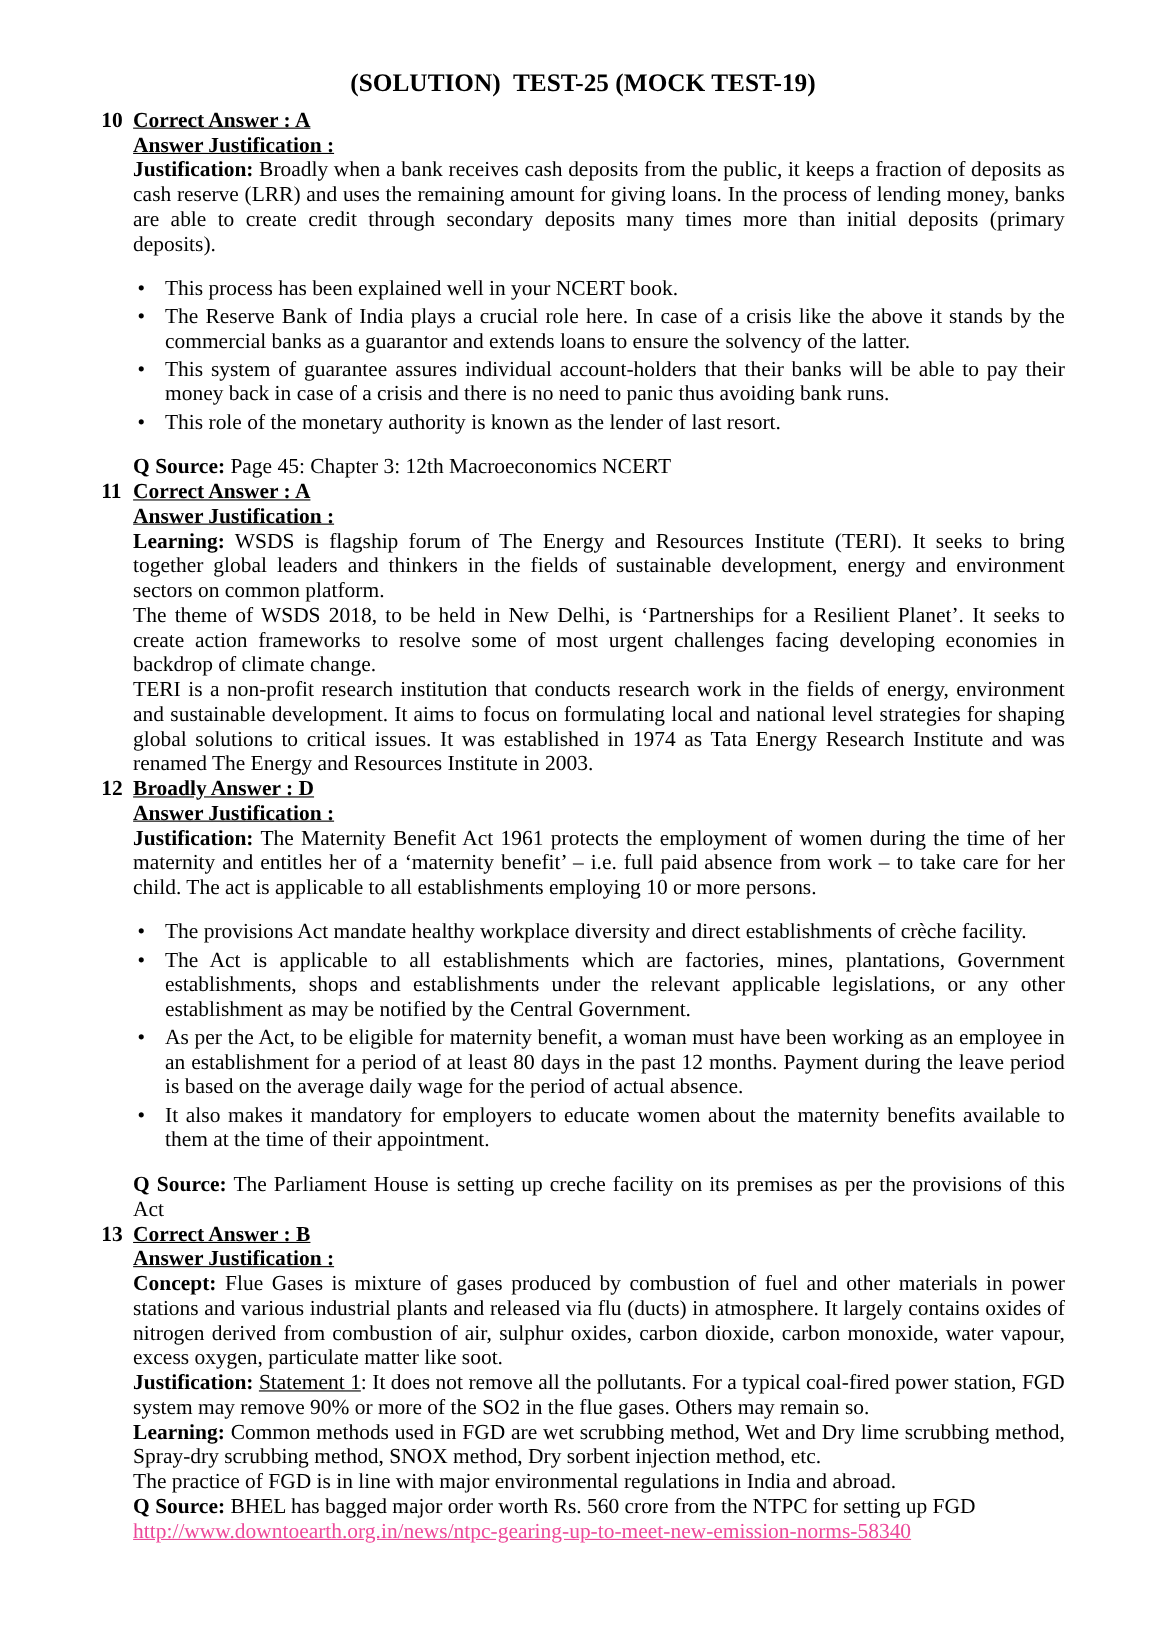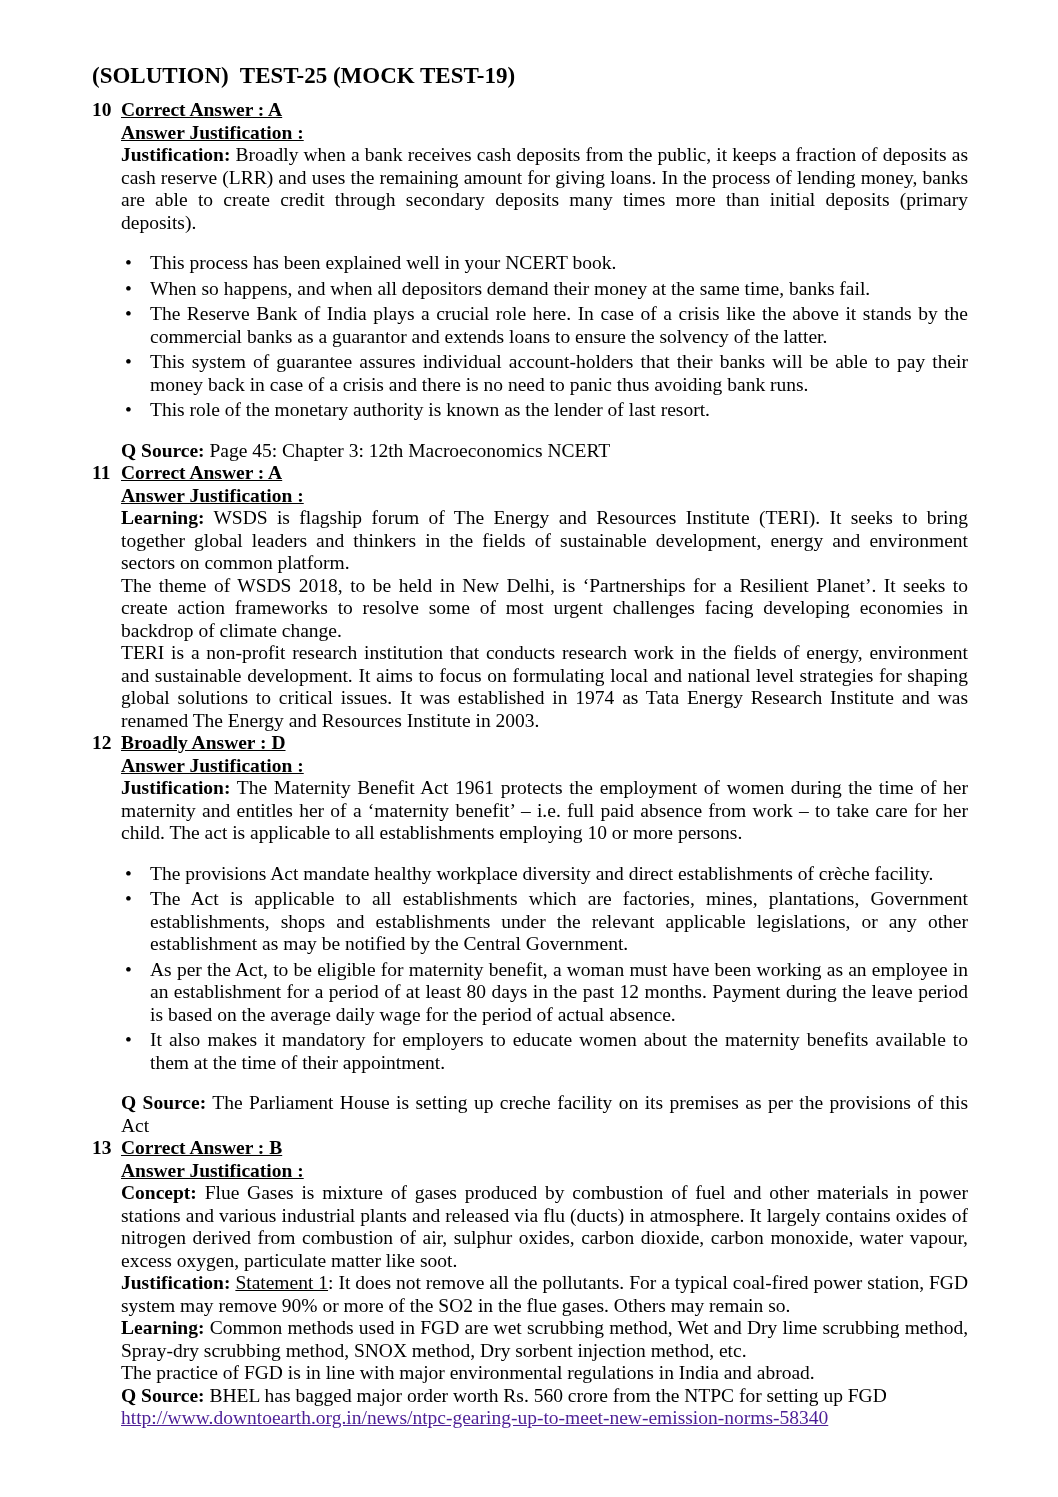--- a/index.html
+++ b/index.html
@@ -14,21 +14,21 @@
     background: #ffffff;
     color: #000000;
     font-family: "Liberation Serif", serif;
     font-size: 19.5px;
     line-height: 22.5px;
     overflow: hidden;
     box-sizing: border-box;
     padding: 62px 90px 0 92px;
   }
   .doc-title {
-    text-align: left;
+    text-align: center;
     font-weight: bold;
     font-size: 23px;
     line-height: 28px;
     white-space: pre;
     margin-bottom: 9px;
   }
   .item {
     display: flex;
     align-items: flex-start;
     justify-content: center;
@@ -84,21 +84,20 @@
   <div class="doc-title">(SOLUTION)  TEST-25 (MOCK TEST-19)</div>
   <div class="items">
       <div class="item">
         <div class="item-number">10</div>
         <div class="item-body">
           <div class="heading">Correct Answer : A</div>
           <div class="heading">Answer Justification :</div>
           <div class="para"><b class="lead">Justification:</b> <span class="para-text">Broadly when a bank receives cash deposits from the public, it keeps a fraction of deposits as cash reserve (LRR) and uses the remaining amount for giving loans. In the process of lending money, banks are able to create credit through secondary deposits many times more than initial deposits (primary deposits).</span></div>
           <ul class="bullets">
             <li class="bullet-item">This process has been explained well in your NCERT book.</li>
-            <li class="bullet-item">When so happens, and when all depositors demand their money at the same time, banks fail.</li>
             <li class="bullet-item">The Reserve Bank of India plays a crucial role here. In case of a crisis like the above it stands by the commercial banks as a guarantor and extends loans to ensure the solvency of the latter.</li>
             <li class="bullet-item">This system of guarantee assures individual account-holders that their banks will be able to pay their money back in case of a crisis and there is no need to panic thus avoiding bank runs.</li>
             <li class="bullet-item">This role of the monetary authority is known as the lender of last resort.</li>
           </ul>
           <div class="para"><b class="lead">Q Source:</b> <span class="para-text">Page 45: Chapter 3: 12th Macroeconomics NCERT</span></div>
         </div>
       </div>
       <div class="item">
         <div class="item-number">11</div>
         <div class="item-body">
@@ -127,17 +126,17 @@
       <div class="item">
         <div class="item-number">13</div>
         <div class="item-body">
           <div class="heading">Correct Answer : B</div>
           <div class="heading">Answer Justification :</div>
           <div class="para"><b class="lead">Concept:</b> <span class="para-text">Flue Gases is mixture of gases produced by combustion of fuel and other materials in power stations and various industrial plants and released via flu (ducts) in atmosphere. It largely contains oxides of nitrogen derived from combustion of air, sulphur oxides, carbon dioxide, carbon monoxide, water vapour, excess oxygen, particulate matter like soot.</span></div>
           <div class="para"><b class="lead">Justification:</b> <u class="underlined">Statement 1</u><span class="para-text">: It does not remove all the pollutants. For a typical coal-fired power station, FGD system may remove 90% or more of the SO2 in the flue gases. Others may remain so.</span></div>
           <div class="para"><b class="lead">Learning:</b> <span class="para-text">Common methods used in FGD are wet scrubbing method, Wet and Dry lime scrubbing method, Spray-dry scrubbing method, SNOX method, Dry sorbent injection method, etc.</span></div>
           <div class="para"><span class="para-text">The practice of FGD is in line with major environmental regulations in India and abroad.</span></div>
           <div class="para"><b class="lead">Q Source:</b> <span class="para-text">BHEL has bagged major order worth Rs. 560 crore from the NTPC for setting up FGD</span></div>
-          <div class="para link-line"><a class="doc-link" style="color: #4c1d95;">http://www.downtoearth.org.in/news/ntpc-gearing-up-to-meet-new-emission-norms-58340</a></div>
+          <div class="para link-line"><a class="doc-link" style="color: #ec4899;">http://www.downtoearth.org.in/news/ntpc-gearing-up-to-meet-new-emission-norms-58340</a></div>
         </div>
       </div>
     </div>
 </div>
 
 </body></html>

